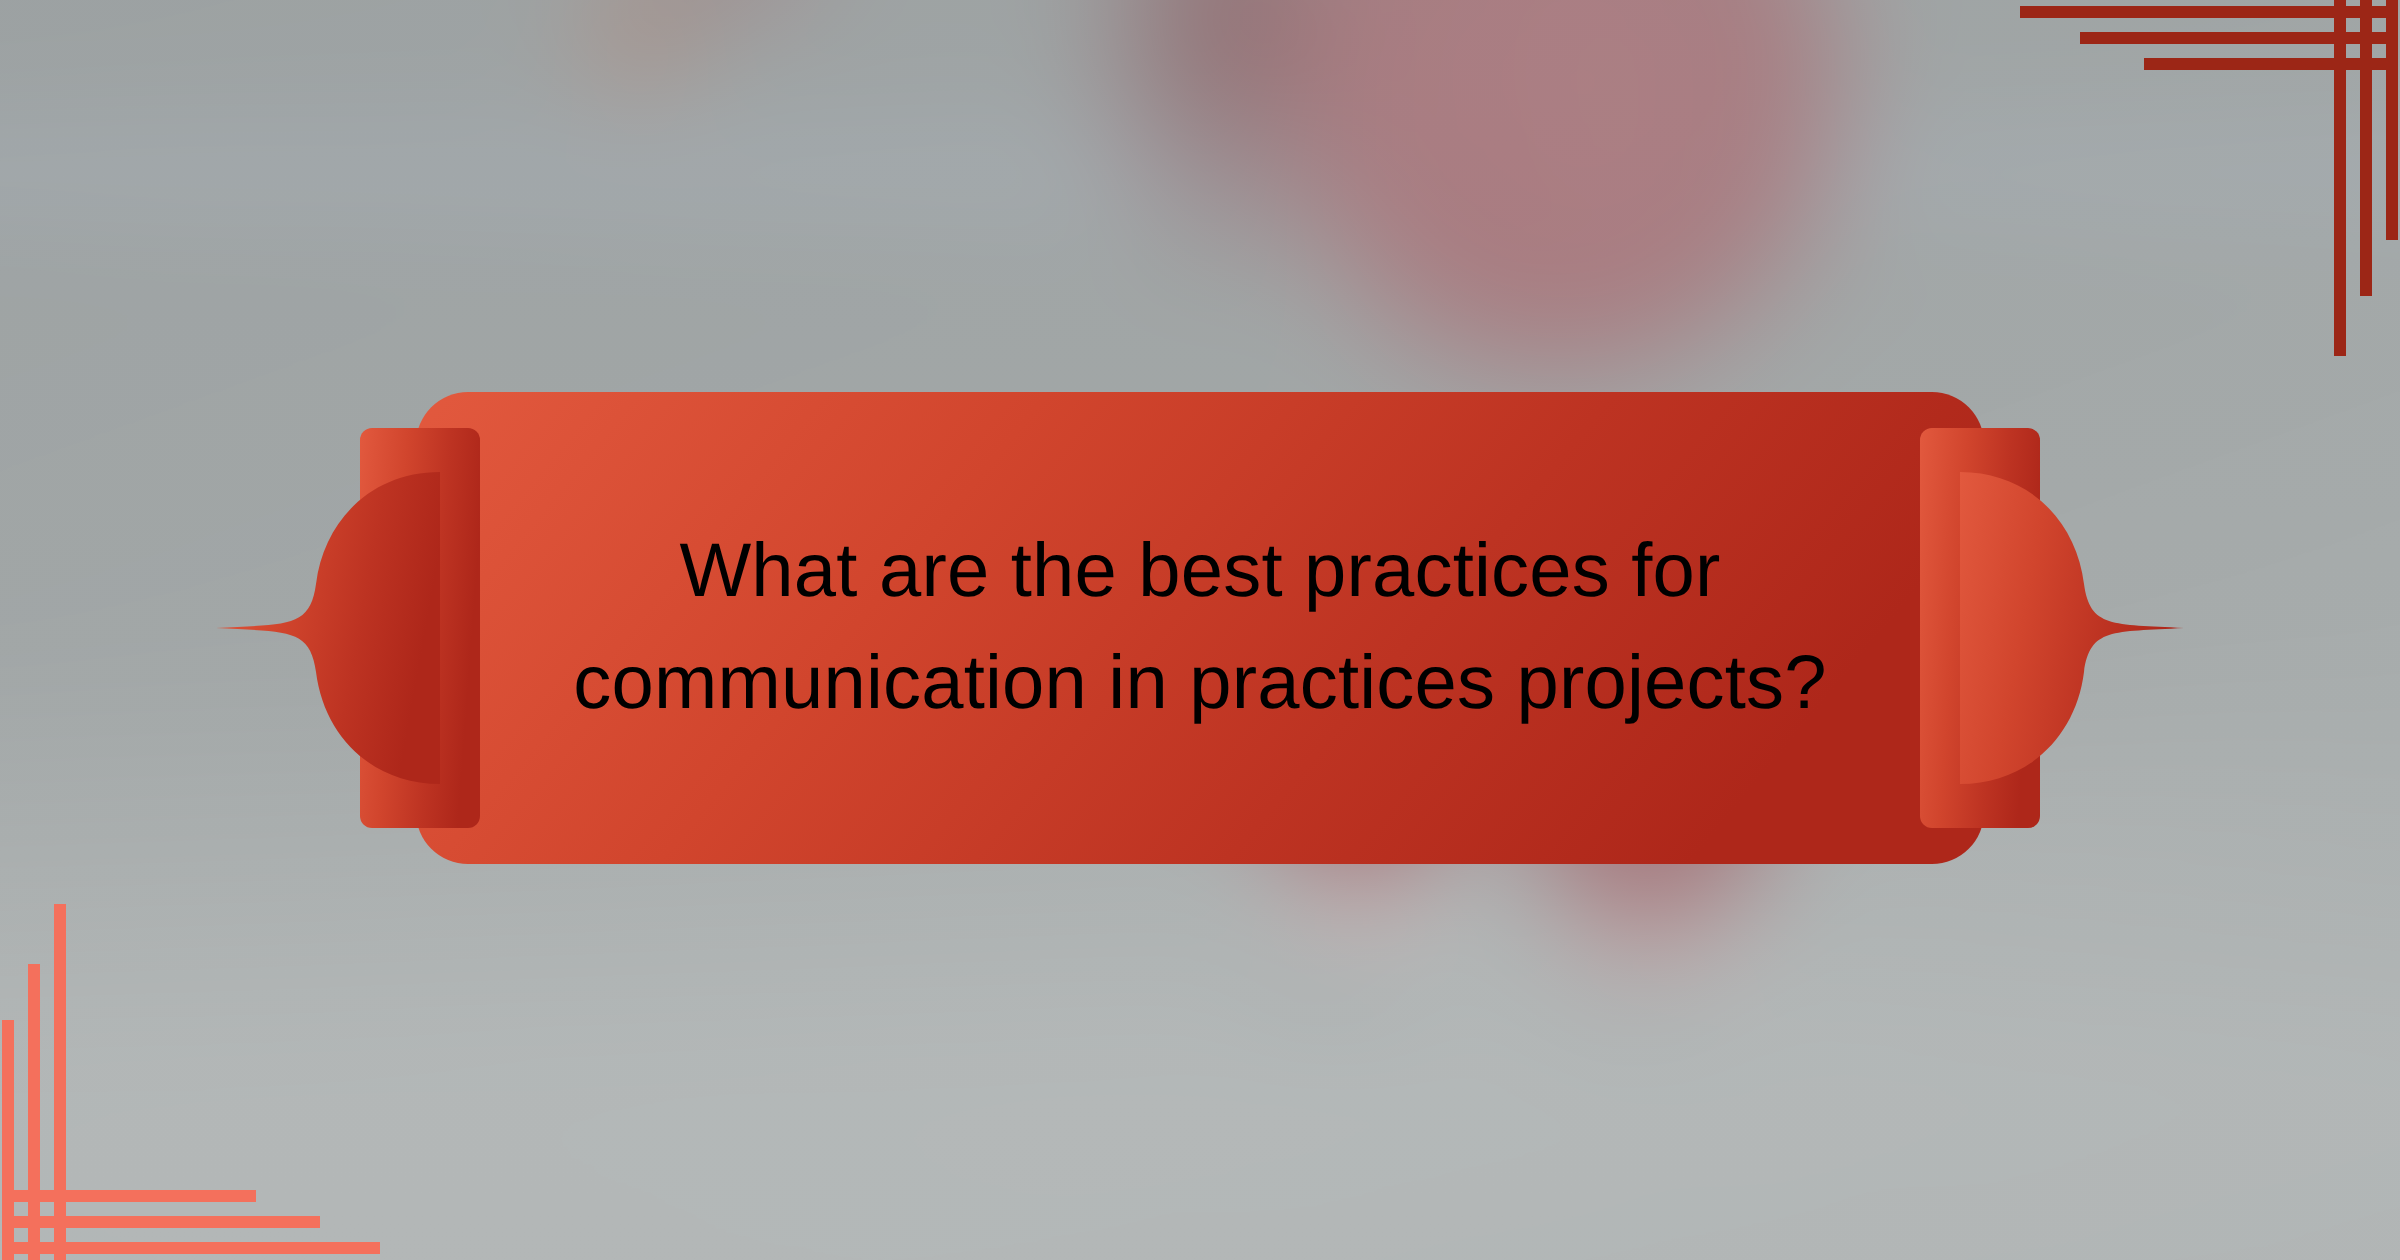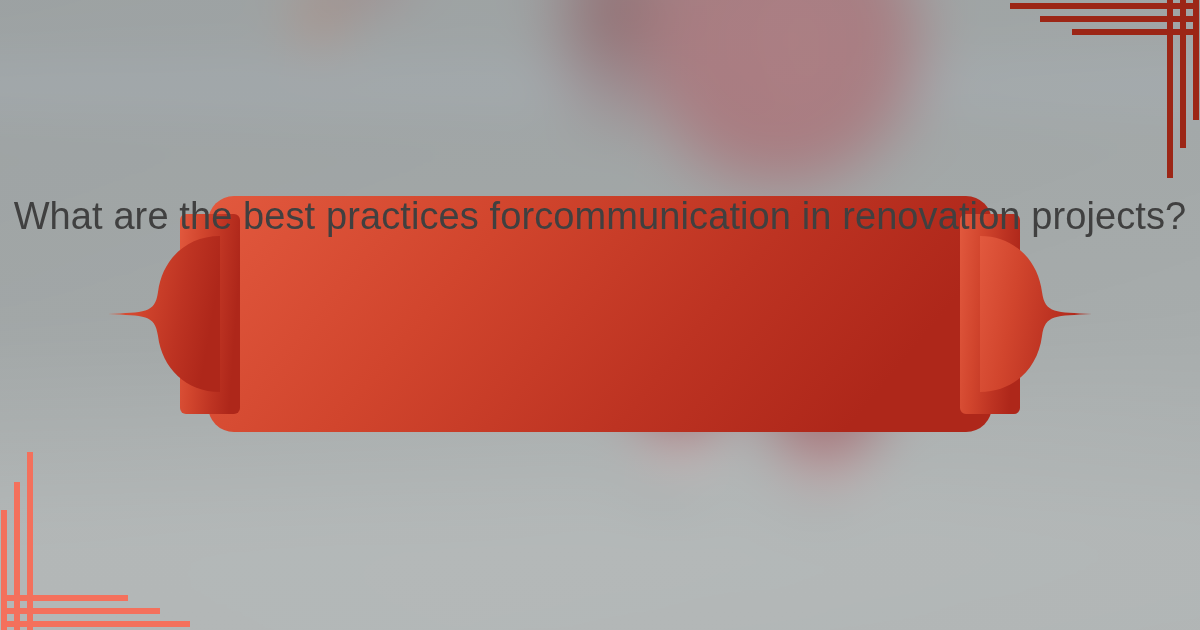--- a/index.html
+++ b/index.html
@@ -85,23 +85,24 @@
   }
   .banner-svg { display: block; width: 100%; height: 100%; }
 
   .banner-text {
     position: absolute;
     left: 0;
     top: 0;
     width: 1000px;
     height: 252px;
     display: flex;
-    flex-direction: row;
+    flex-direction: column;
+    align-items: center;
     justify-content: center;
-    color: #404040;
+    color: #000000;
     font-size: 38px;
     line-height: 1.48;
     font-weight: 400;
     letter-spacing: .1px;
     text-align: center;
     padding: 0 70px;
     box-sizing: border-box;
   }
   .banner-text .tline { white-space: nowrap; }
 </style>
@@ -168,17 +169,17 @@
       <path d="M 880 48
                C 914 48, 938 72, 942 104
                C 945 126, 956 124, 992 126
                C 956 128, 945 126, 942 148
                C 938 180, 914 204, 880 204
                Z" fill="url(#bannerGrad)"></path>
     </svg>
 
     <div class="banner-text">
       <span class="tline">What are the best practices for</span>
-      <span class="tline">communication in renovation projects?</span>
+      <span class="tline">communication in practices projects?</span>
     </div>
   </div>
 
 </div>
 
 </body></html>

